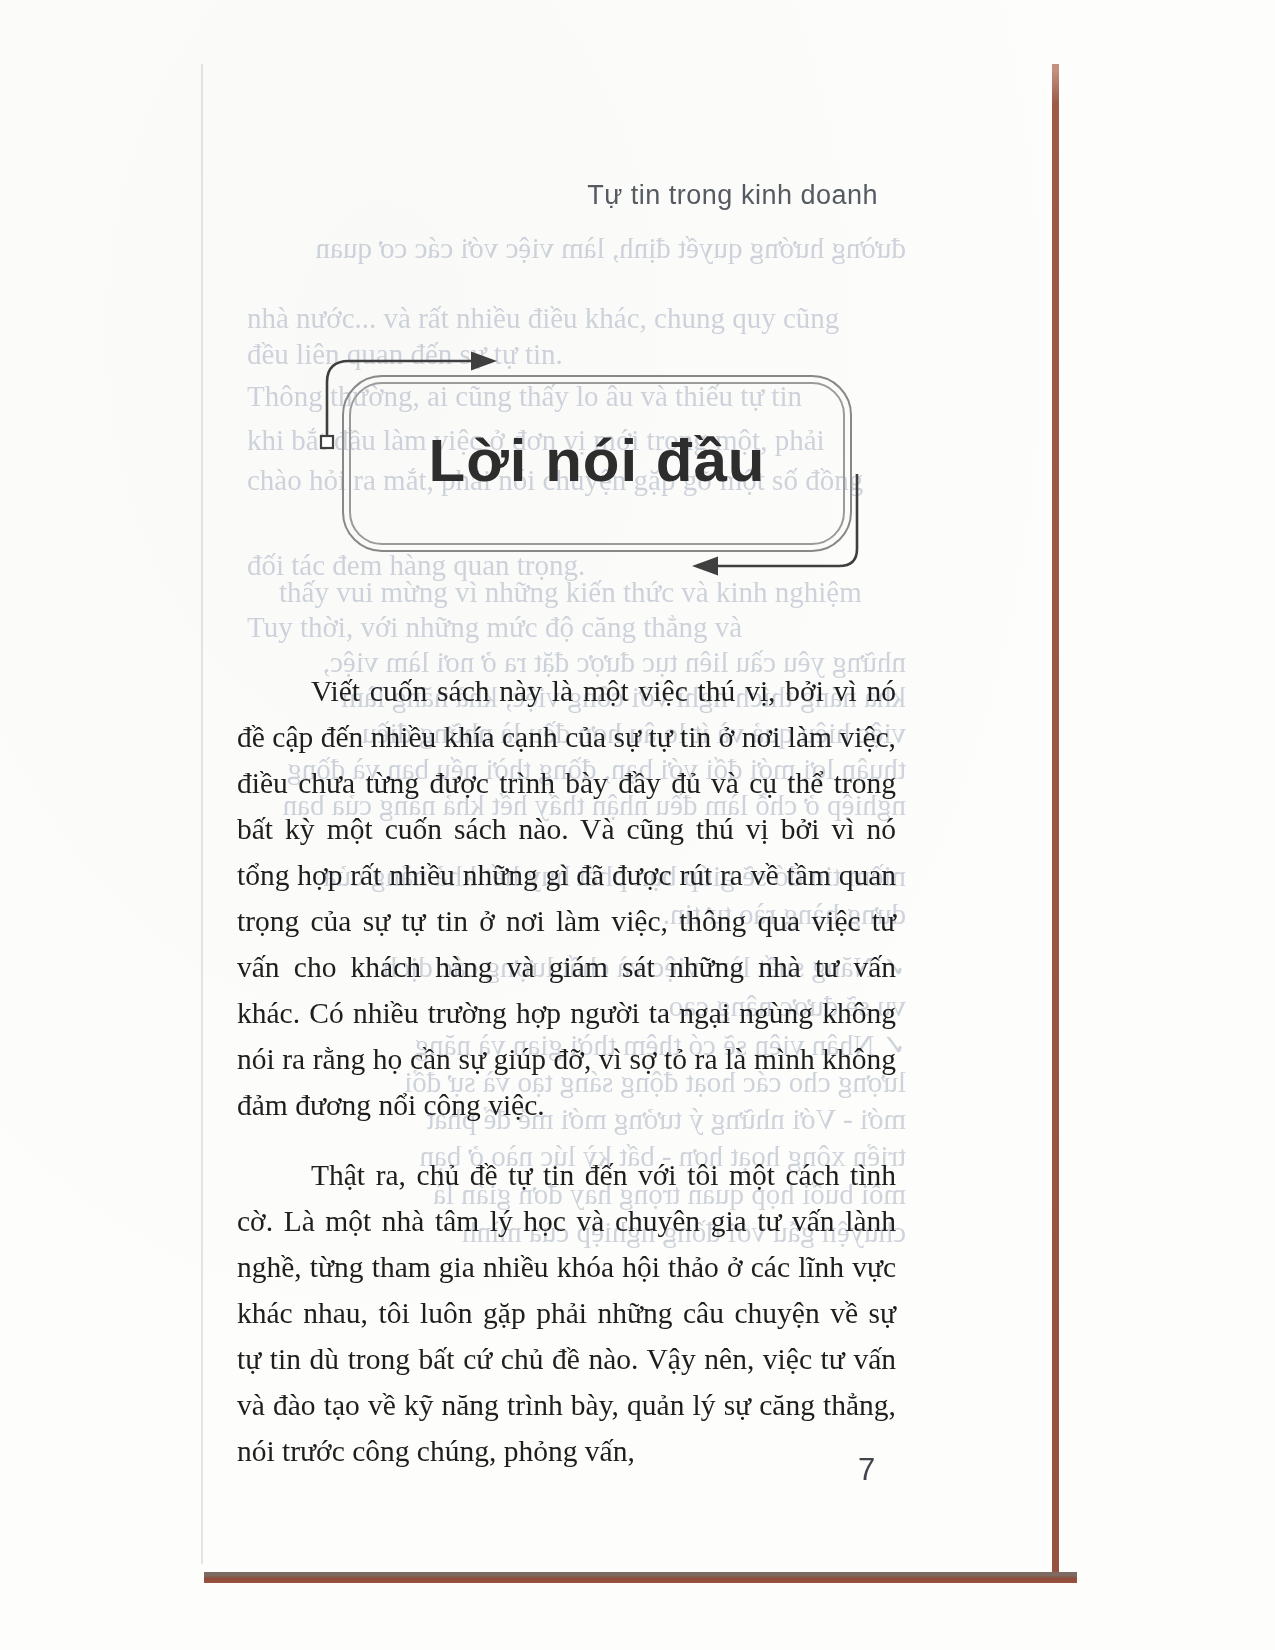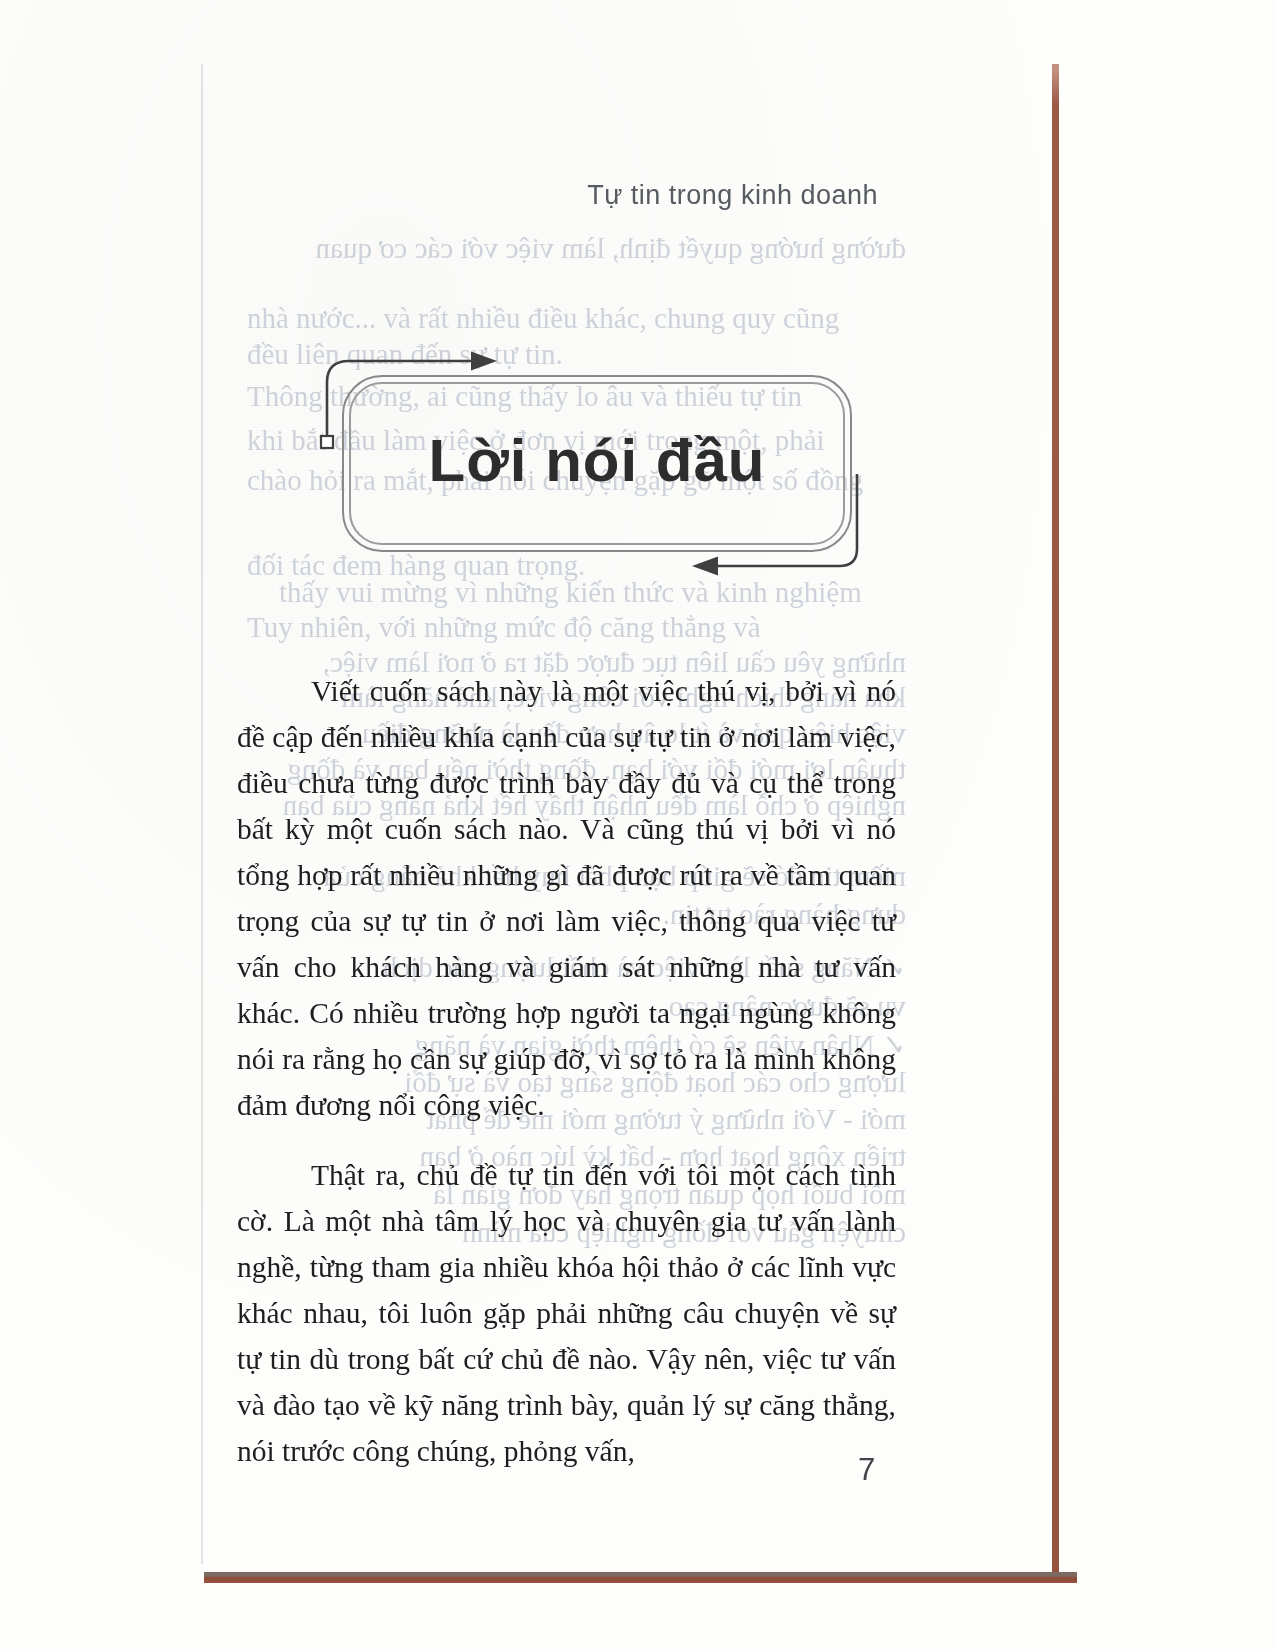--- a/index.html
+++ b/index.html
@@ -92,21 +92,21 @@
 
   <div id="bleed-layer">
       <div class="bleed-line mirrored" style="top: 232px;">đường hướng quyết định, làm việc với các cơ quan</div>
       <div class="bleed-line" style="top: 280px; margin-top: 22px;">nhà nước... và rất nhiều điều khác, chung quy cũng</div>
       <div class="bleed-line" style="top: 338px;">đều liên quan đến sự tự tin.</div>
       <div class="bleed-line" style="top: 380px;">Thông thường, ai cũng thấy lo âu và thiếu tự tin</div>
       <div class="bleed-line" style="top: 424px;">khi bắt đầu làm việc ở đơn vị mới trong một, phải</div>
       <div class="bleed-line" style="top: 464px;">chào hỏi ra mắt, phải nói chuyện gặp gỡ một số đồng</div>
       <div class="bleed-line" style="top: 525px; margin-top: 24px;">đối tác đem hàng quan trọng.</div>
       <div class="bleed-line" style="top: 576px; margin-left: 32px;">thấy vui mừng vì những kiến thức và kinh nghiệm</div>
-      <div class="bleed-line" style="top: 611px;">Tuy nhiên, với những mức độ căng thẳng và</div>
+      <div class="bleed-line" style="top: 611px;">Tuy thời, với những mức độ căng thẳng và</div>
       <div class="bleed-line mirrored" style="top: 646px;">những yêu cầu liên tục được đặt ra ở nơi làm việc,</div>
       <div class="bleed-line mirrored" style="top: 681px;">khả năng thích nghi với công việc, khả năng làm</div>
       <div class="bleed-line mirrored" style="top: 717px;">việc hiệu quả và ít lo âu hơn đều là những điều</div>
       <div class="bleed-line mirrored" style="top: 753px;">thuận lợi mới đối với bạn, đồng thời nếu bạn và đồng</div>
       <div class="bleed-line mirrored" style="top: 789px;">nghiệp ở chỗ làm đều nhận thấy hết khả năng của bạn</div>
       <div class="bleed-line mirrored" style="top: 860px;">niềm tin đó sẽ giúp bạn phát huy hết khả năng của</div>
       <div class="bleed-line mirrored" style="top: 898px;">dựng hàng rào tự tin.</div>
       <div class="bleed-line mirrored" style="top: 950px;">✓  Năng suất làm việc và chất lượng các dịch</div>
       <div class="bleed-line mirrored" style="top: 990px;">vụ sẽ được nâng cao.</div>
       <div class="bleed-line mirrored" style="top: 1028px;">✓  Nhân viên sẽ có thêm thời gian và năng</div>

